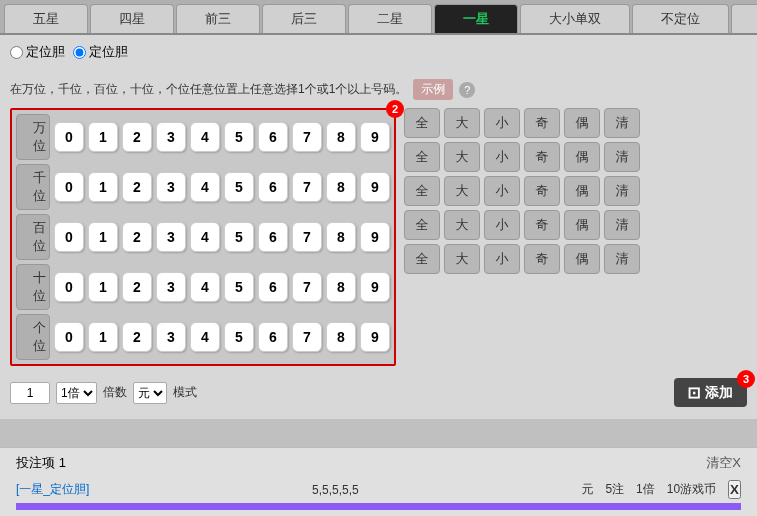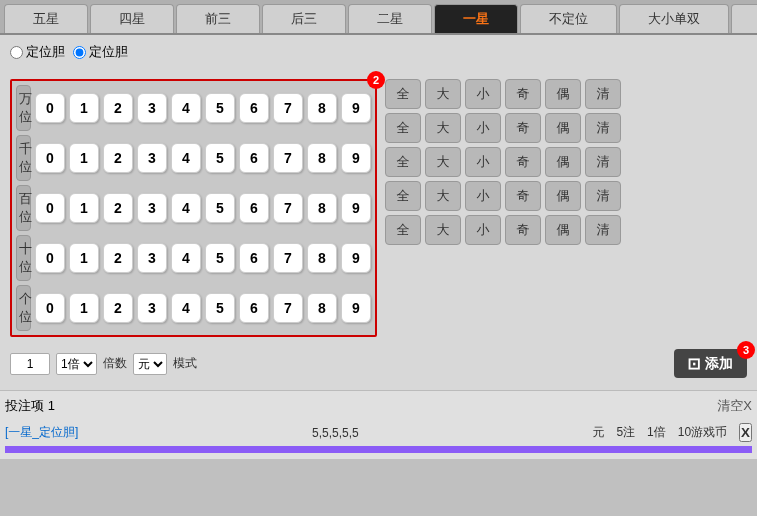--- a/index.html
+++ b/index.html
@@ -27,21 +27,21 @@
       border: 1px solid #999;
       border-bottom: none;
       border-radius: 4px 4px 0 0;
       cursor: pointer;
       font-size: 13px;
       color: #333;
       white-space: nowrap;
     }
     .tab-item.active {
       background: #222;
-      color: #f97316;
+      color: #22c55e;
       font-weight: bold;
     }
 
     
     .main-area {
       background: #d8d8d8;
       padding: 8px 10px;
     }
 
     
@@ -111,21 +111,21 @@
       gap: 4px;
       margin-bottom: 4px;
     }
     .grid-row:last-child { margin-bottom: 0; }
     .row-label {
       width: 15px;
       text-align: center;
       background: #b0b0b0;
       border: 1px solid #999;
       border-radius: 4px;
-      padding: 4px 2px;
+      padding: 4px 16px;
       font-size: 13px;
       color: #333;
       flex-shrink: 0;
     }
     .num-btn {
       width: 30px;
       height: 30px;
       background: white;
       border: 1px solid #ccc;
       border-radius: 6px;
@@ -295,61 +295,67 @@
       color: white;
       font-size: 10px;
       font-weight: bold;
       display: flex;
       align-items: center;
       justify-content: center;
     }
 
     .bet-list-area {
       background: #e0e0e0;
-      padding: 6px 5px;
+      padding: 6px 16px;
       border-top: 1px solid #bbb;
+      margin-top: 28px;
     }
     .scrollbar-area {
       max-height: 50px;
       overflow-y: auto;
     }
   </style>
 </head>
 <body>
 
 <div class="container">
 
   <div class="tab-bar">
     <div class="tab-item">五星</div>
     <div class="tab-item">四星</div>
     <div class="tab-item">前三</div>
     <div class="tab-item">后三</div>
     <div class="tab-item">二星</div>
     <div class="tab-item active">一星</div>
+    <div class="tab-item">大小单双</div>
     <div class="tab-item">不定位</div>
-    <div class="tab-item">大小单双</div>
     <div class="tab-area" style="position:relative;display:inline-block;">
       <div class="tab-item">趣味</div>
       <div class="tab-badge-1">1</div>
     </div>
   </div>
 
   <div class="main-area">
 
     <div class="radio-row">
       <label class="radio-label">
         <input type="radio" name="mode" style=""> 
           <span>定位胆</span>
       </label>
       <label class="radio-label">
         <input type="radio" name="mode" checked="" style=""> 
           <span>定位胆</span>
       </label>
     </div>
 
+    <div class="desc-text">
+      <span>在万位，千位，百位，十位，个位任意位置上任意选择1个或1个以上号码。</span>
+      <button class="example-btn">示例</button>
+      <span class="help-icon">?</span>
+    </div>
 
     <div class="grid-area">
       <div class="grid-wrapper">
         <div class="number-grid">
 
           <div class="grid-row">
             <div class="row-label">万位</div>
             <button class="num-btn">0</button>
             <button class="num-btn">1</button>
             <button class="num-btn">2</button>

